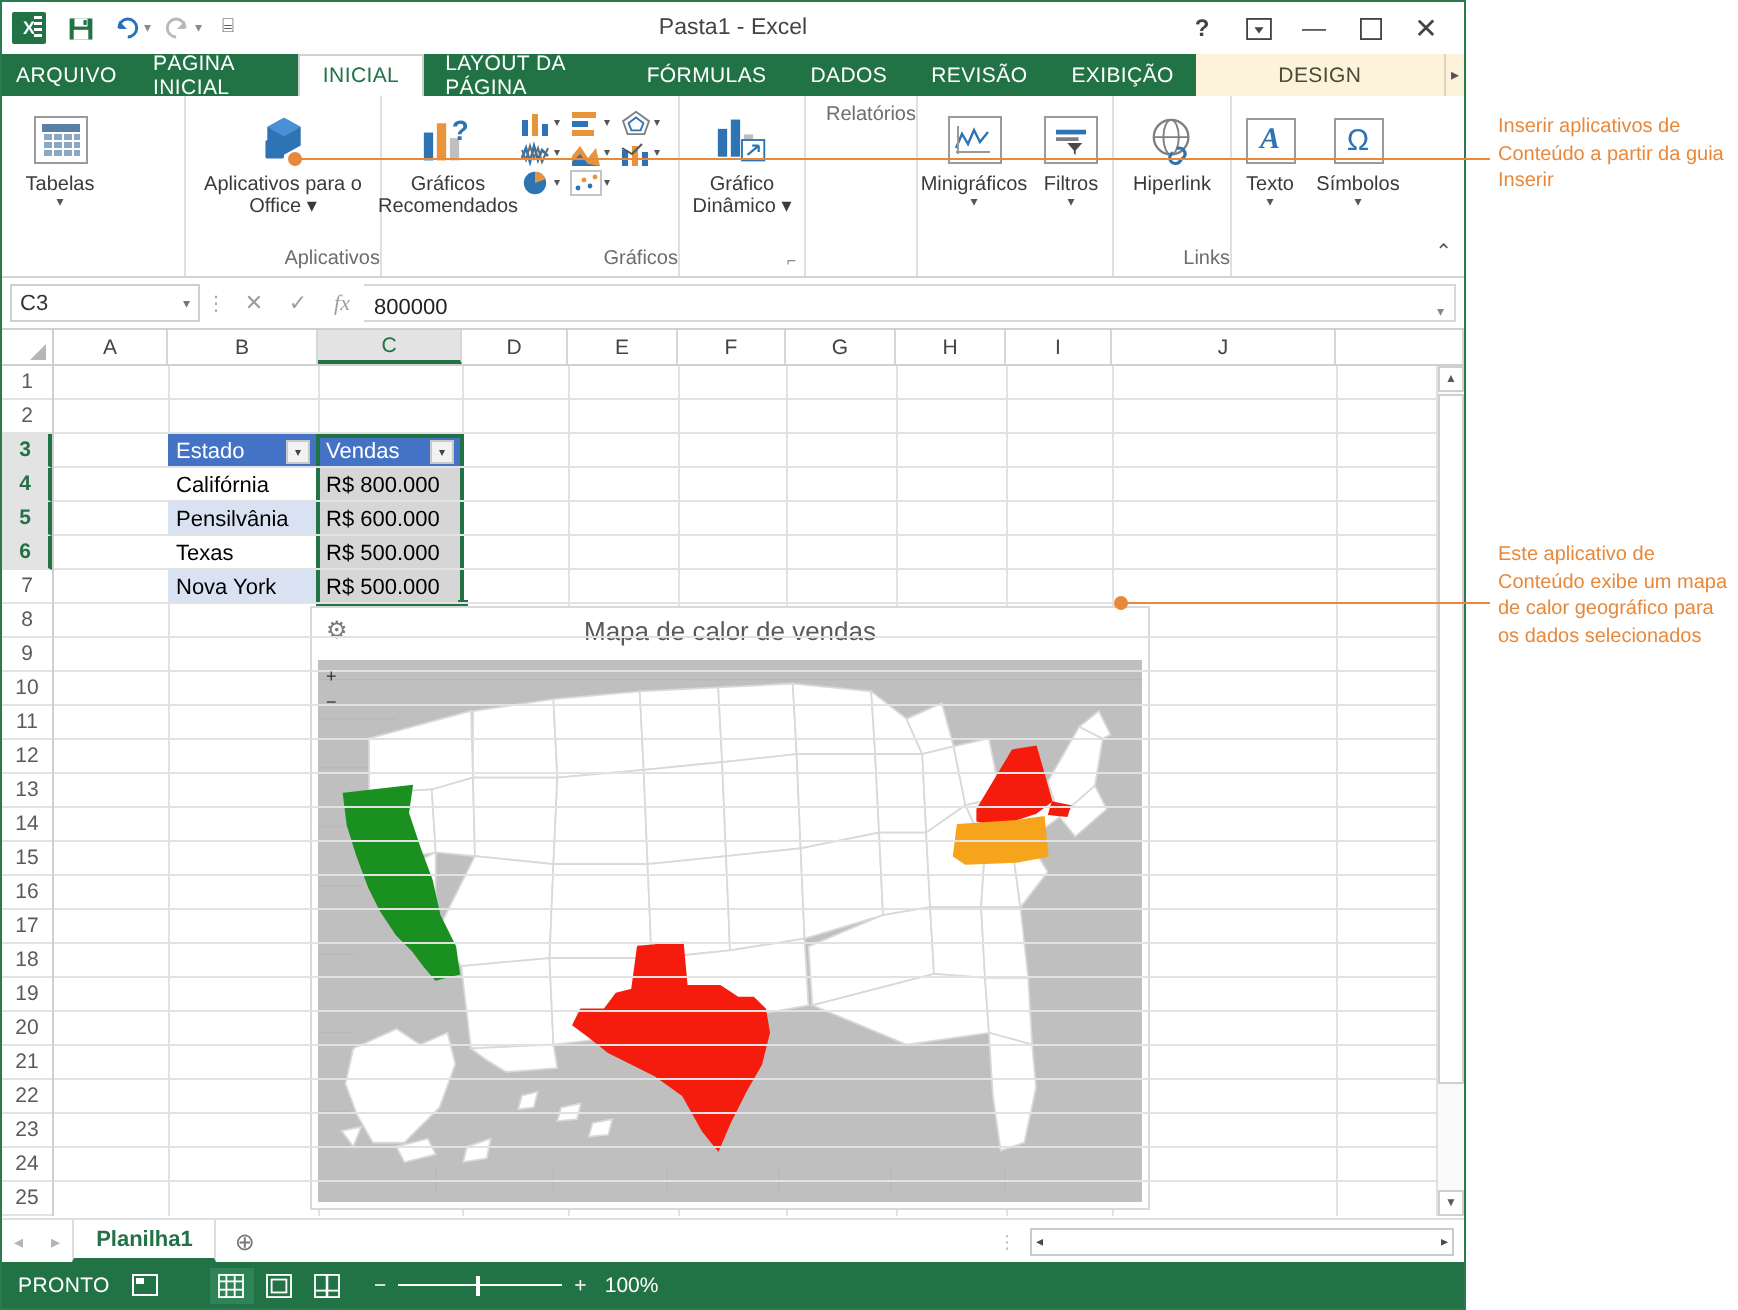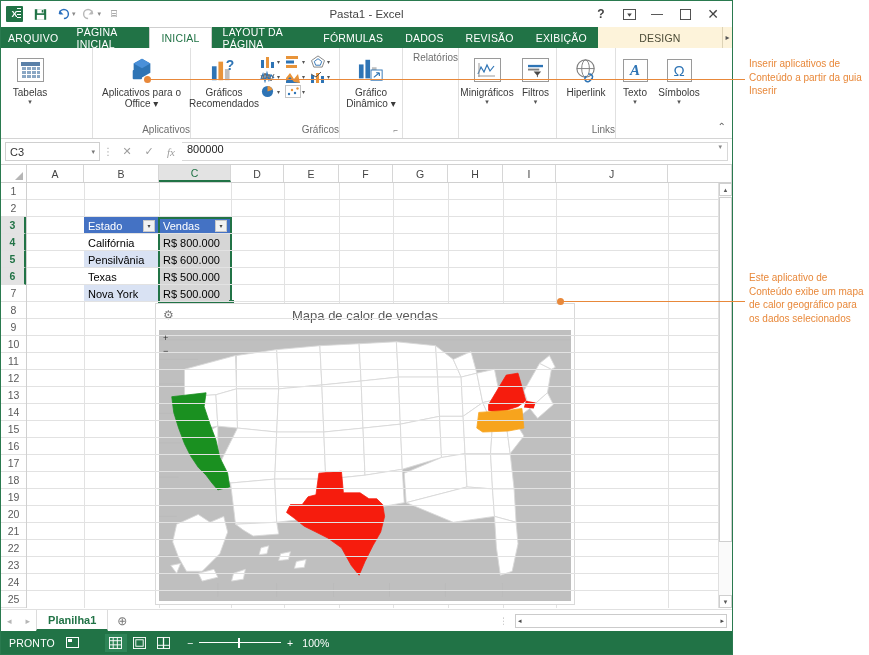--- a/index.html
+++ b/index.html
@@ -175,21 +175,21 @@
   .namebox .nb-caret { margin-left: auto; font-size: 7px; color: #777; }
   .fbar-dots { width: 16px; text-align: center; color: #aaa; font-size: 10px; }
   .fbar-btns { display: flex; align-items: center; gap: 0px; }
   .fbar-btns div {
     width: 22px; height: 19px; display: flex; align-items: center; justify-content: center;
     color: #9d9d9d; font-size: 11px;
   }
   .fx { font-style: italic; font-family: "Liberation Serif", serif; font-size: 12px; color: #6f6f6f; }
   .finput {
     flex: 1; height: 19px; border: 1px solid #d8d8d8; border-left: none;
-    background: #fff; display: flex; align-items: flex-start;
+    background: #fff; display: flex; align-items: flex-end;
     padding: 0 5px; font-size: 11px; color: #222;
   }
   .finput .fi-caret { margin-left: auto; font-size: 7px; color: #888; }
 
   
   #gridwrap { position: relative; height: 443px; background: #fff; overflow: hidden; }
   .colhead {
     display: flex; height: 18px; background: #fff;
     border-bottom: 1px solid #d0d0d0;
   }

